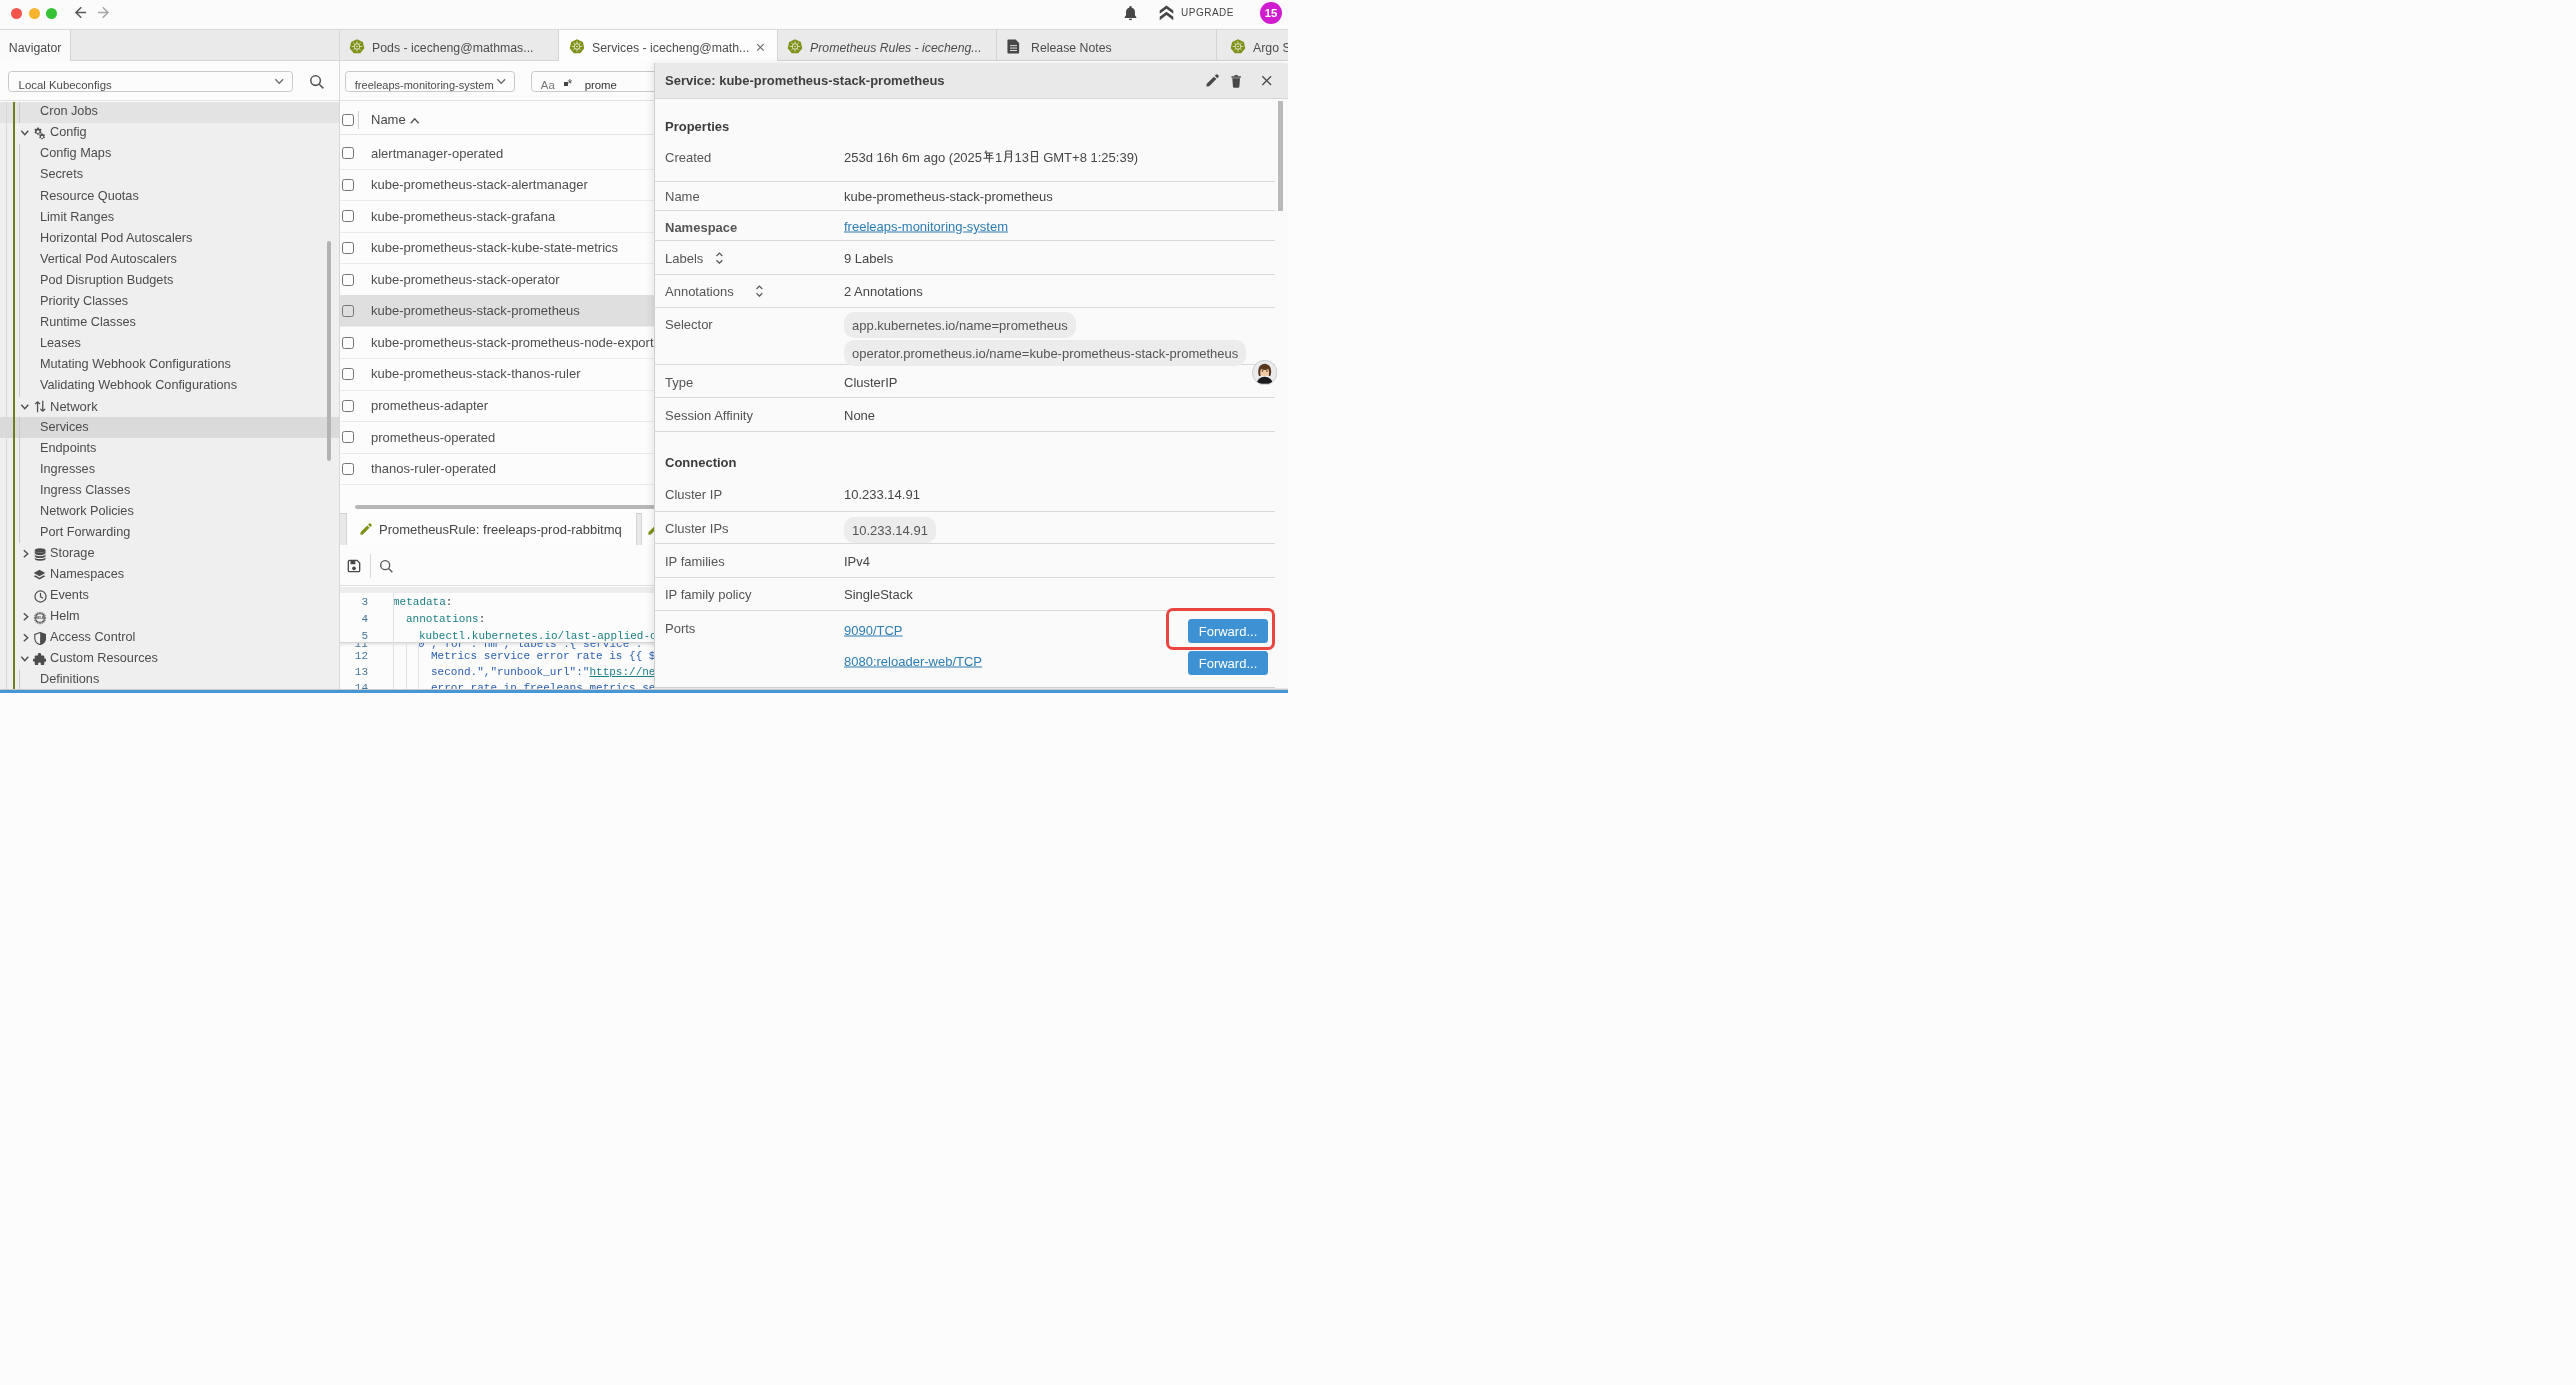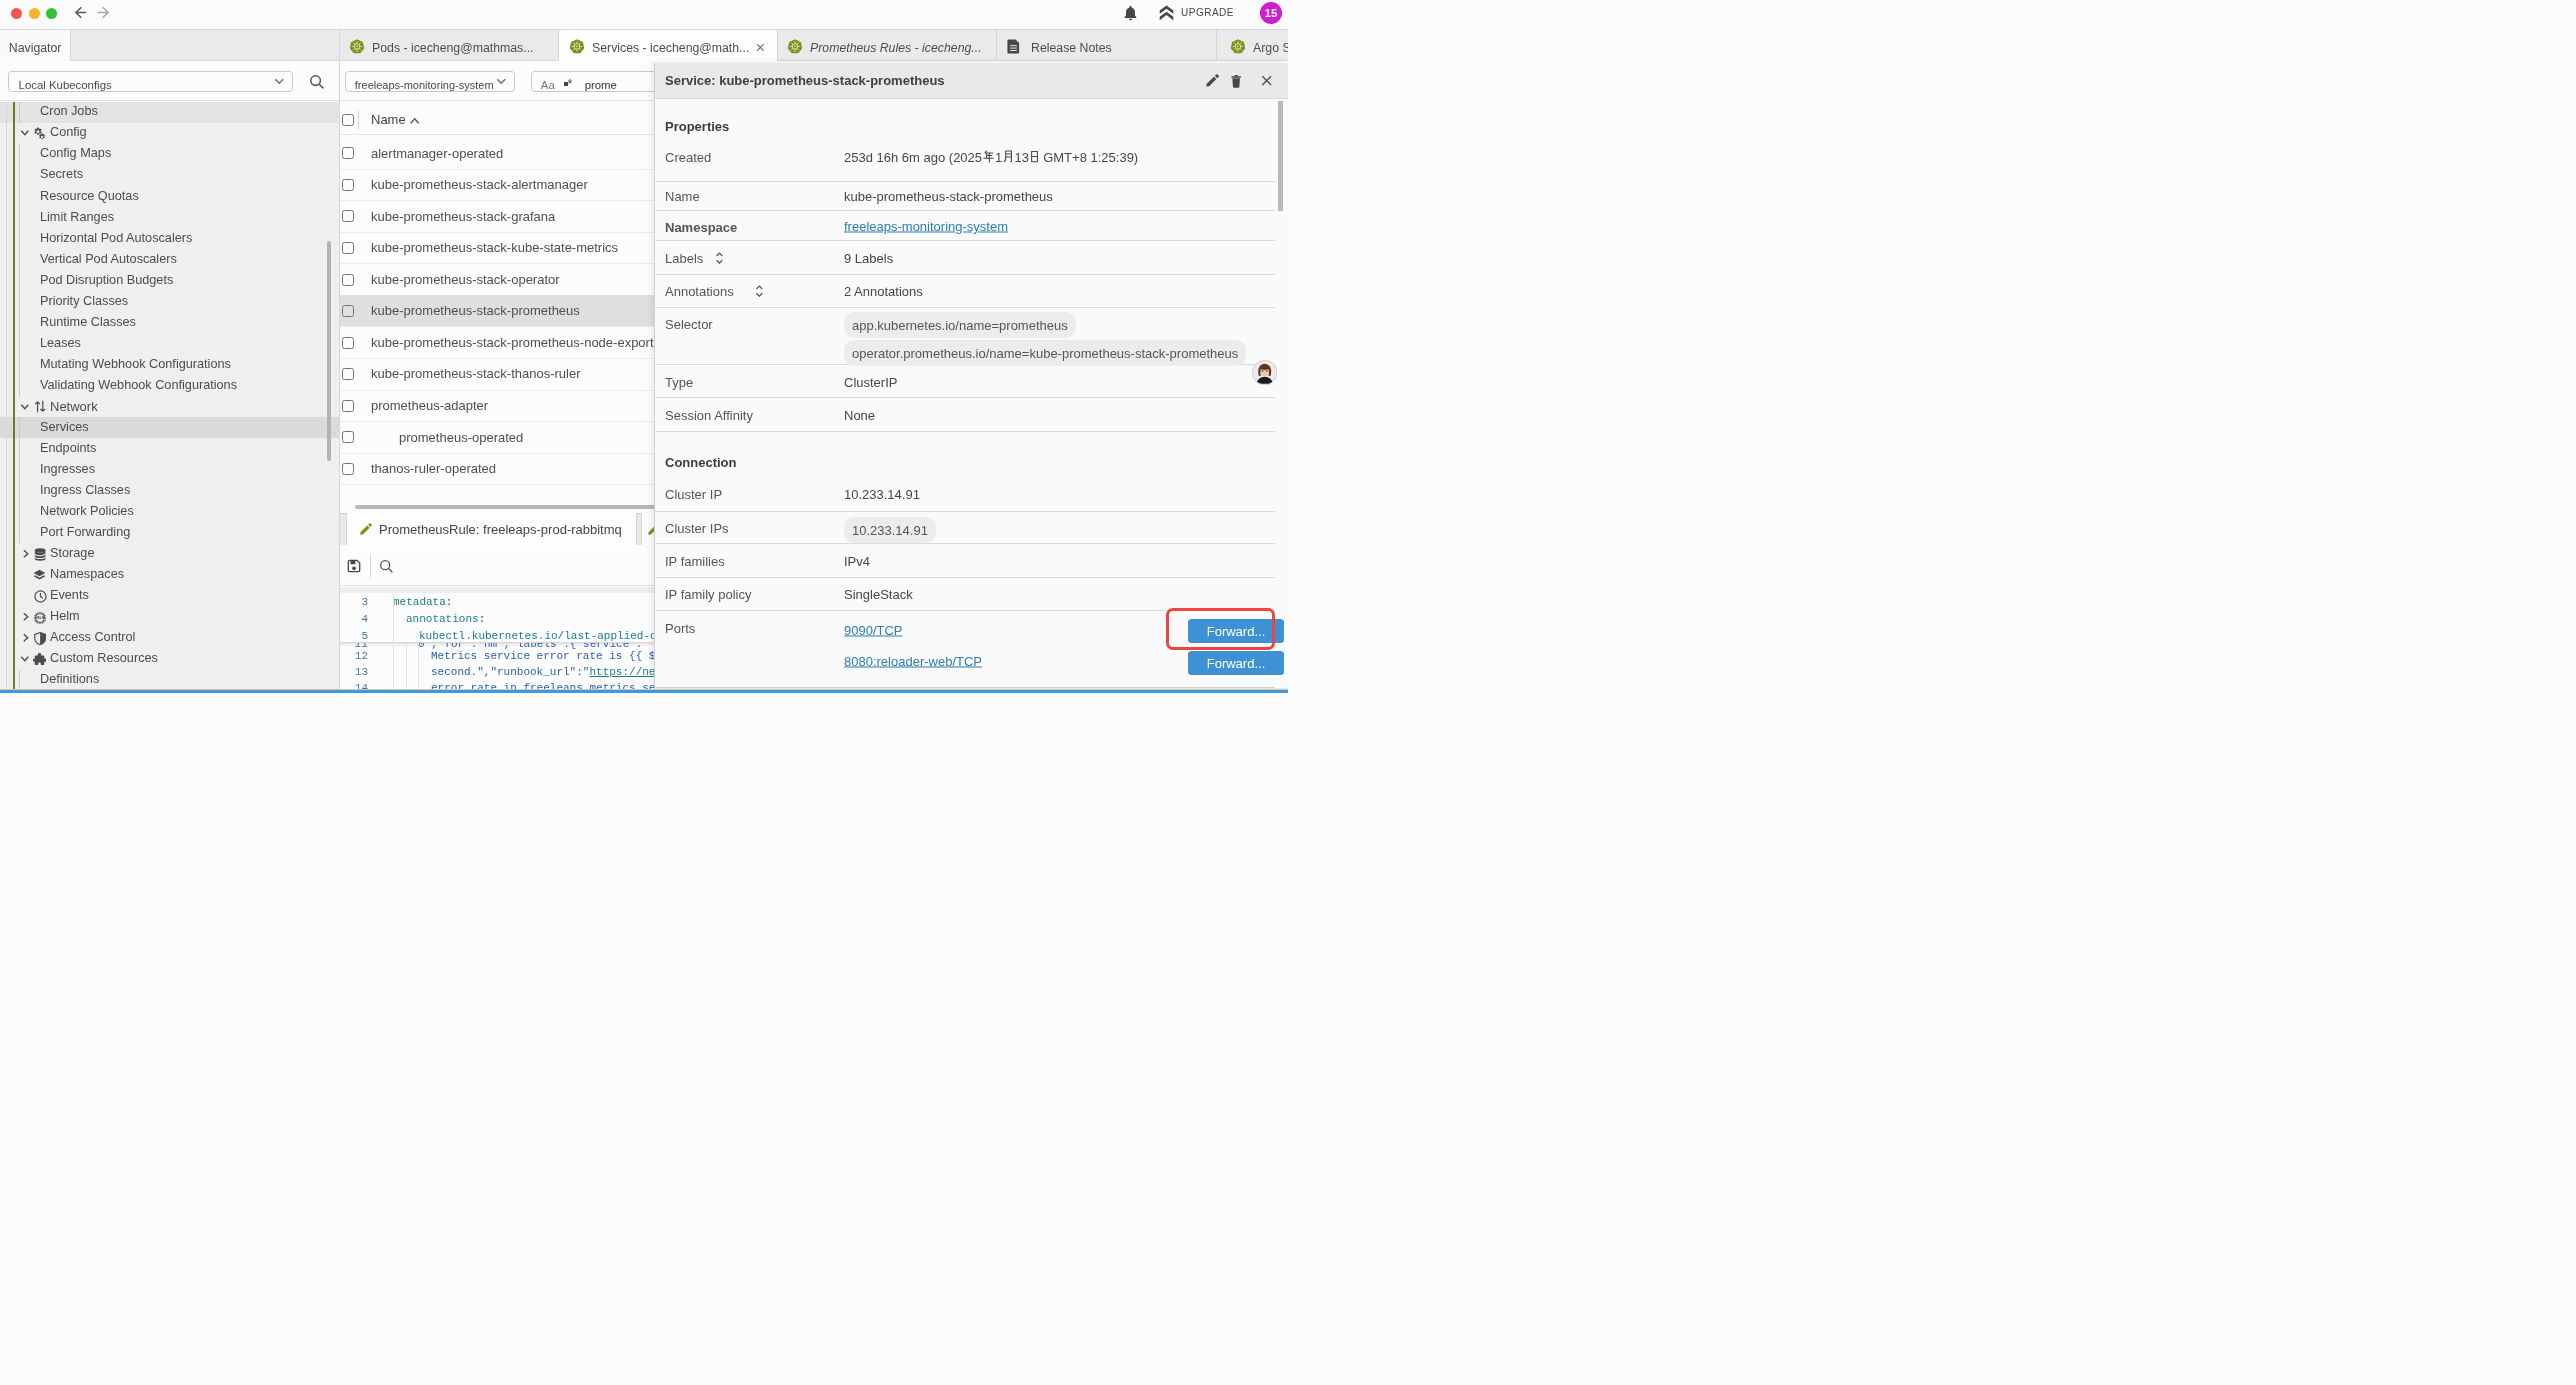--- a/index.html
+++ b/index.html
@@ -29,21 +29,21 @@
   
   #dock-tabs { left:340px; top:513px; width:948px; height:32px; background:#e9e9e9; border-top:0.9px solid #cfcfcf; }
   
   #drawer { left:654px; top:63px; width:634px; height:627px; background:#fafafa; border-left:0.9px solid #cfcfcf; box-shadow:-3.5px 0 7px rgba(0,0,0,0.08); }
   #drawer-head { left:654px; top:63px; width:634px; height:36px; background:#e9e9e9; border-bottom:0.9px solid #d8d8d8; border-left:0.9px solid #cfcfcf; }
   .dlabel { position:absolute; left:665px; font-size:13px; color:#555; white-space:nowrap; transform:translateY(-50%); }
   .dvalue { position:absolute; left:844px; font-size:13px; color:#464646; white-space:nowrap; transform:translateY(-50%); }
   .ddiv { position:absolute; left:654px; width:621px; height:0.9px; background:#d9d9d9; }
   .chip { position:absolute; left:844px; height:26px; background:#ececec; border-radius:10px; font-size:13px; color:#555; display:flex; align-items:center; padding:0 8px; white-space:nowrap; }
   .link { color:#2d7db3; text-decoration:underline; }
-  .fwd { position:absolute; left:1188px; width:96px; height:24px; background:#3e92d4; border-radius:3.5px; color:#fff; font-size:13px; display:flex; align-items:center; justify-content:center; }
+  .fwd { position:absolute; left:1188px; width:80px; height:24px; background:#3e92d4; border-radius:3.5px; color:#fff; font-size:13px; display:flex; align-items:center; justify-content:center; }
   
   .mono { font-family:"Liberation Mono", monospace; font-size:11px; }
   .lnum { position:absolute; color:#47759c; text-align:right; width:26px; transform:translateY(-50%); }
   .code { position:absolute; white-space:pre; transform:translateY(-50%); }
   .teal { color:#1a7e82; }
   .blue { color:#2b5fb0; }
 </style>
 </head>
 <body>
 <div class="abs" id="titlebar"></div>
@@ -317,21 +317,21 @@
 <div class="cbx" style="left:342px; top:337px;"></div>
 <div class="txt" style="left:371px; top:335px; font-size:13px; color:#4f4f4f;">kube-prometheus-stack-prometheus-node-exporter</div>
 <div class="trow" style="top:359px;"></div>
 <div class="cbx" style="left:342px; top:368px;"></div>
 <div class="txt" style="left:371px; top:366px; font-size:13px; color:#4f4f4f;">kube-prometheus-stack-thanos-ruler</div>
 <div class="trow" style="top:390px;"></div>
 <div class="cbx" style="left:342px; top:400px;"></div>
 <div class="txt" style="left:371px; top:398px; font-size:13px; color:#4f4f4f;">prometheus-adapter</div>
 <div class="trow" style="top:422px;"></div>
 <div class="cbx" style="left:342px; top:431px;"></div>
-<div class="txt" style="left:371px; top:430px; font-size:13px; color:#4f4f4f;margin-left:28px;">prometheus-operated</div>
+<div class="txt" style="left:371px; top:430px; font-size:13px; color:#4f4f4f;">prometheus-operated</div>
 <div class="trow" style="top:453px;"></div>
 <div class="cbx" style="left:342px; top:463px;"></div>
 <div class="txt" style="left:371px; top:461px; font-size:13px; color:#4f4f4f;">thanos-ruler-operated</div>
 <div class="abs" style="left:355px; top:505px; width:933px; height:4.4px; background:#b7b7b7; border-radius:2.2px;"></div>
 <div class="abs" id="dock-tabs"></div>
 <div class="abs" style="left:346px; top:513px; width:291px; height:32px; background:#fdfdfd; border-left:0.9px solid #d5d5d5; border-right:0.9px solid #d5d5d5;"></div>
 <svg class="abs" style="left:359px; top:523px;" width="13" height="13" viewBox="0 0 16 16" fill="#7f9016">
     <use href="#pencil"></use>
   </svg>
 <div class="txt" style="left:379px; top:522px; font-size:13px; color:#454545;">PrometheusRule: freeleaps-prod-rabbitmq</div>

